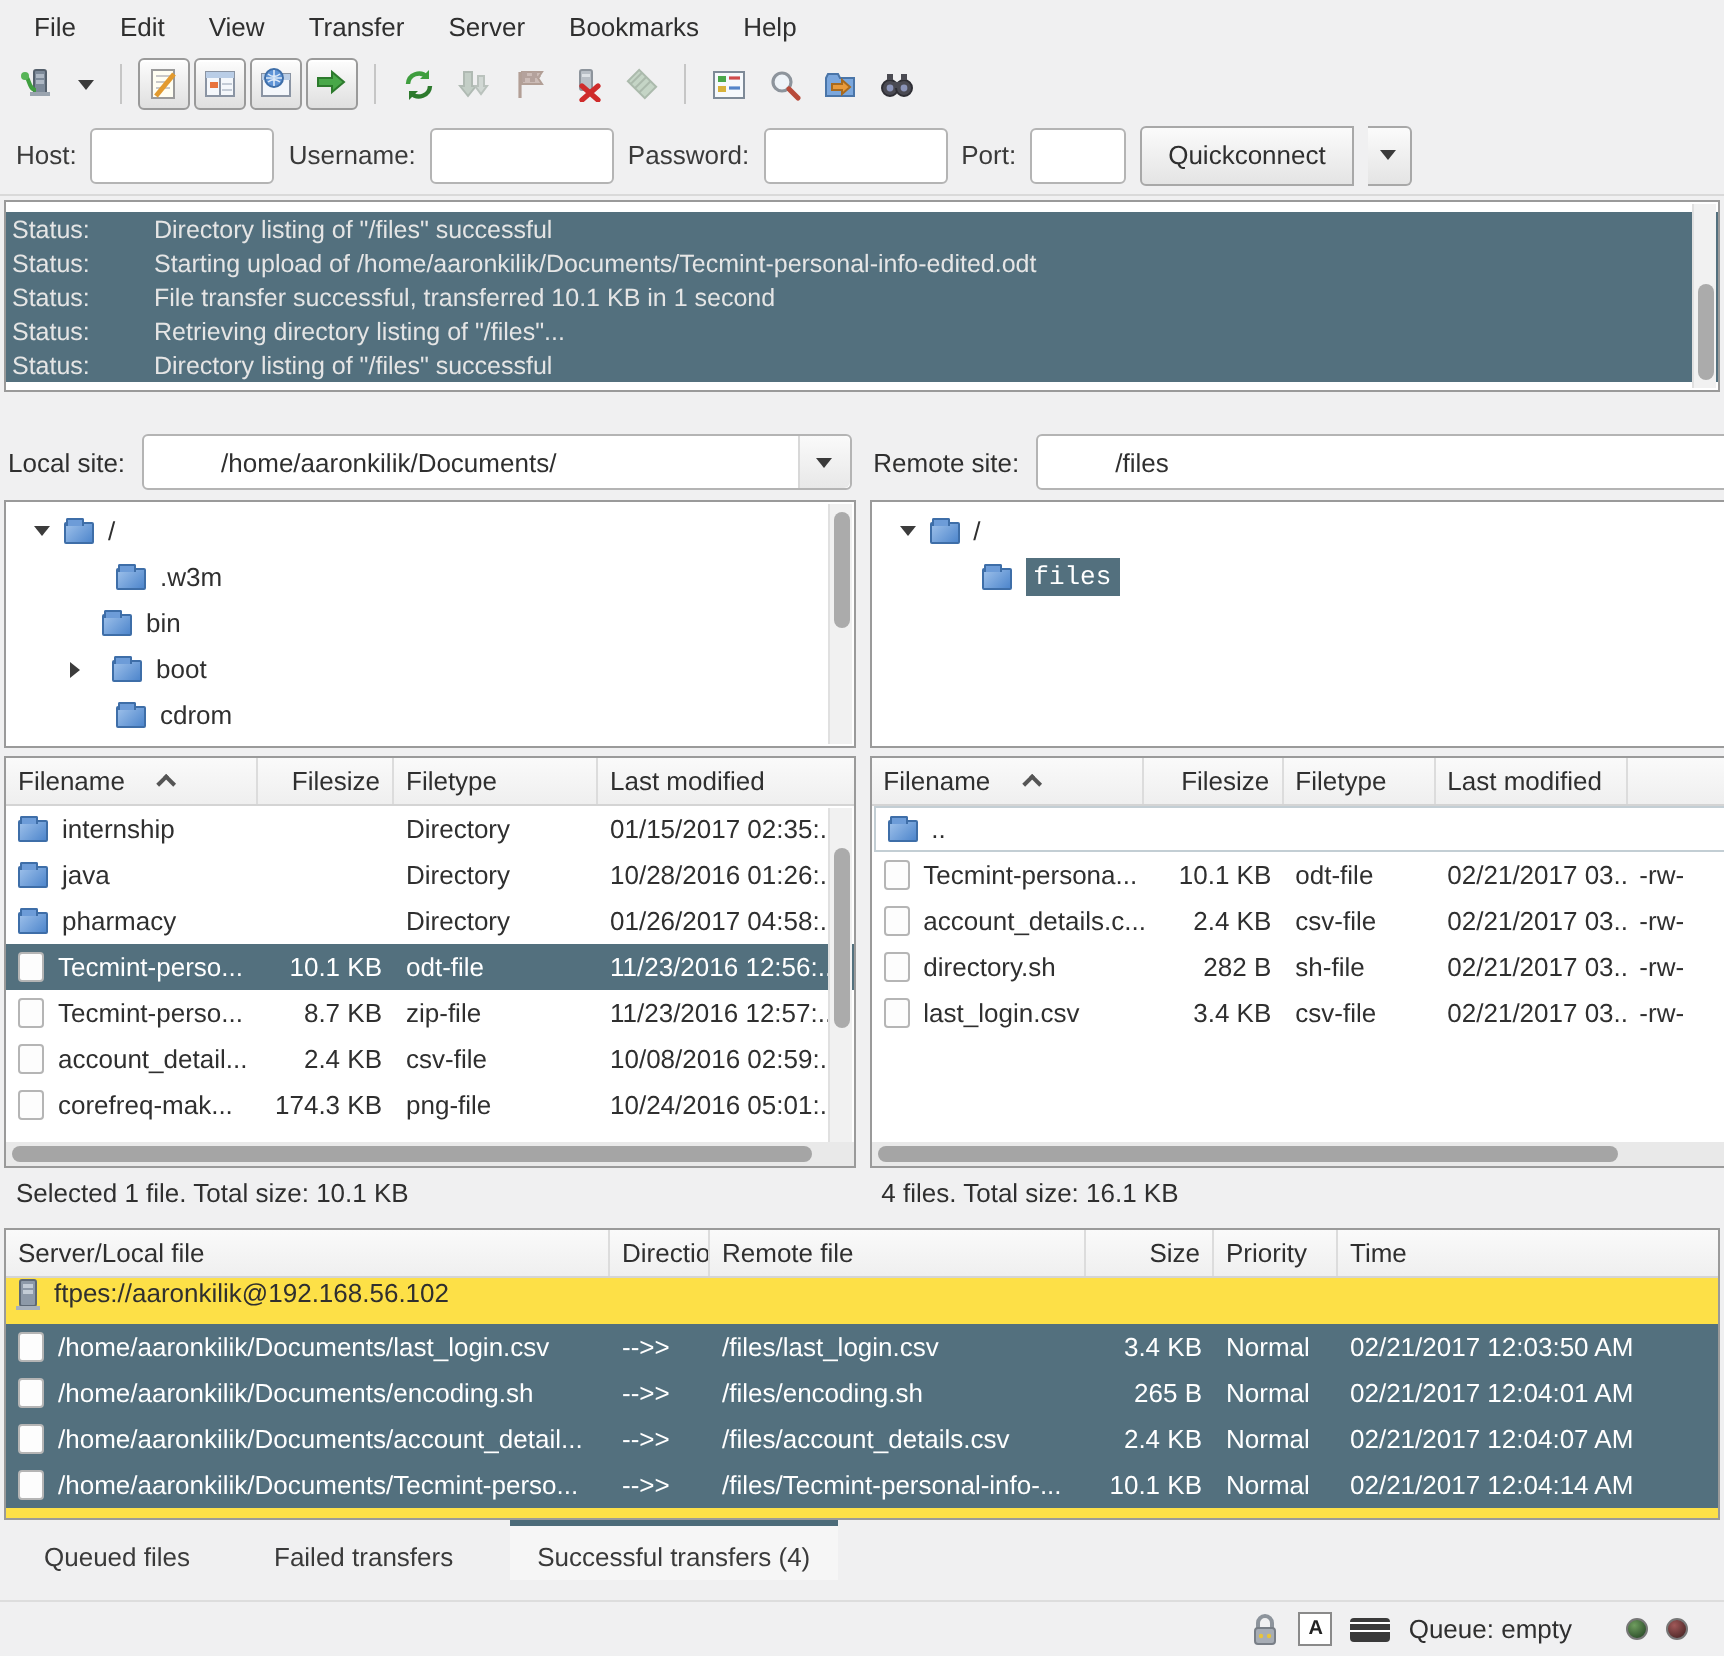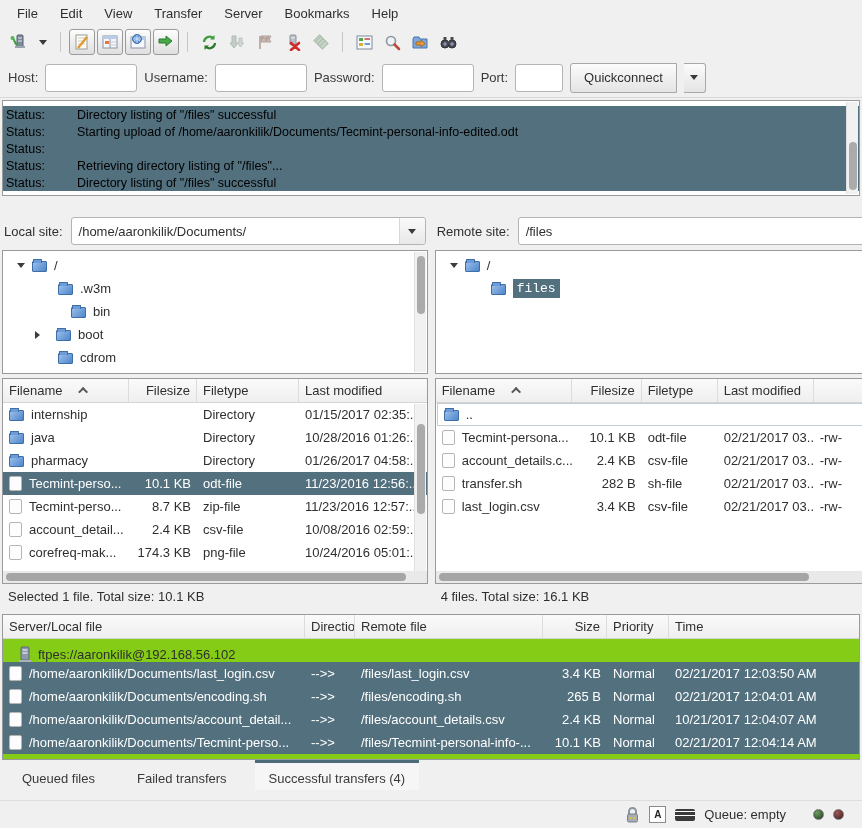--- a/index.html
+++ b/index.html
@@ -27,34 +27,34 @@
   .quickbar { height:40px; display:flex; align-items:center; padding:0 8px; gap:7px; border-bottom:1px solid #d9d9d9; }
   .qc-label { color:#3a3a3a; }
   .qc-input { height:28px; border:1px solid #b4b4b4; border-radius:3px; background:#fff; padding:0 5px; font:inherit; width:92px; }
   .qc-input.port { width:48px; }
   .qc-btn { height:30px; border:1px solid #a8a8a8; background:linear-gradient(#fbfbfb,#e4e4e4); border-radius:3px 0 0 3px; padding:0 13px; font:inherit; color:#2f2f2f; }
   .qc-btn-drop { height:30px; width:22px; border:1px solid #a8a8a8; border-left:none; background:linear-gradient(#fbfbfb,#e4e4e4); border-radius:0 3px 3px 0; display:flex; align-items:center; justify-content:center; }
 
   
   .logwrap { margin:2px 2px 0; height:96px; background:#fff; border:1px solid #9a9a9a; position:relative; overflow:hidden; }
   .log-clip { height:5px; background:#fff; }
-  .log-row { height:17px; display:flex; align-items:center; background:#53707e; color:#000000; font-size:12.5px; }
+  .log-row { height:17px; display:flex; align-items:center; background:#53707e; color:#e5e5e5; font-size:12.5px; }
   .log-type { flex:0 0 74px; padding-left:3px; }
   .log-msg { flex:1; white-space:nowrap; overflow:hidden; }
   .vscroll { position:absolute; top:1px; right:1px; bottom:1px; width:12px; background:#f1f1f1; border-left:1px solid #e0e0e0; }
   .vthumb { position:absolute; left:2px; width:8px; background:#ababab; border-radius:4px; }
 
   
   .panes { display:flex; padding:0 2px; gap:7px; margin-top:16px; height:396px; }
   .pane { display:flex; flex-direction:column; }
   .pane.local { width:430px; }
   .pane.remote { flex:1; }
   .pathbar { height:38px; display:flex; align-items:center; gap:8px; padding:0 2px; }
   .combo { flex:1; height:28px; border:1px solid #b4b4b4; border-radius:3px; background:#fff; display:flex; align-items:center; }
-  .combo-text { flex:1; padding:0 7px; white-space:nowrap; overflow:hidden; }
+  .combo-text { flex:1; padding:0 7px; white-space:nowrap; overflow:hidden;margin-left:32px; }
   .combo-btn { width:26px; height:100%; display:flex; align-items:center; justify-content:center; border-left:1px solid #d8d8d8; background:linear-gradient(#fafafa,#e8e8e8); border-radius:0 3px 3px 0; }
 
   .treebox { height:124px; background:#fff; border:1px solid #9a9a9a; position:relative; overflow:hidden; padding-top:3px; }
   .tree-row { height:23px; display:flex; align-items:center; gap:7px; }
   .exp-open { width:0; height:0; border-left:4px solid transparent; border-right:4px solid transparent; border-top:5px solid #3c3c3c; }
   .exp-closed { width:0; height:0; border-top:4px solid transparent; border-bottom:4px solid transparent; border-left:5px solid #3c3c3c; }
   .folder { position:relative; width:15px; height:11px; background:linear-gradient(135deg,#9dc0ea,#4e86cc); border:1px solid #3e6ea8; border-radius:1px; margin-top:2px; }
   .folder::before { content:""; position:absolute; top:-3px; left:0; width:7px; height:3px; background:#6d9cd8; border:1px solid #3e6ea8; border-bottom:none; border-radius:1px 1px 0 0; }
   .tree-label.selected { background:#53707e; color:#fff; padding:2px 4px; }
 
@@ -71,23 +71,23 @@
   
   .lc-name{flex:0 0 126px;} .lc-size{flex:0 0 68px;} .lc-type{flex:0 0 102px;} .lc-mod{flex:1;}
   
   .rc-name{flex:0 0 136px;} .rc-size{flex:0 0 70px;} .rc-type{flex:0 0 76px;} .rc-mod{flex:0 0 96px;} .rc-per{flex:1;}
   .parent-row { border:1px solid #c3ced4; margin:0 1px; }
   .hscroll { margin-top:auto; height:12px; background:#e9e9e9; flex:none; position:relative; }
   .hthumb { position:absolute; top:2px; left:3px; height:8px; background:#a5a5a5; border-radius:4px; }
   .pane-status { height:24px; display:flex; align-items:center; padding:0 6px; color:#2f2f2f; }
 
   
-  .queuebox { margin:6px 2px 0; height:146px; background:#84cc16; border:1px solid #9a9a9a; display:flex; flex-direction:column; overflow:hidden; }
+  .queuebox { margin:6px 2px 0; height:146px; background:#fde047; border:1px solid #9a9a9a; display:flex; flex-direction:column; overflow:hidden; }
   .tc-local{flex:0 0 302px;} .tc-dir{flex:0 0 50px;} .tc-remote{flex:0 0 188px;text-align:center;} .tc-size{flex:0 0 64px;} .tc-pri{flex:0 0 62px;} .tc-time{flex:1;}
-  .server-row { height:23px; display:flex; align-items:flex-end; gap:7px; padding-left:16px; flex:none; }
+  .server-row { height:23px; display:flex; align-items:flex-start; gap:7px; padding-left:5px; flex:none; }
   .transfer-row { height:23px; display:flex; align-items:center; flex:none; background:#53707e; color:#fff; }
 
   
   .tabbar { height:30px; display:flex; align-items:stretch; padding:0 8px; gap:14px; }
   .tab { padding:8px 14px 0; color:#3a3a3a; border-top:3px solid transparent; }
   .tab.active { border-top:3px solid #4c6b79; background:#f6f6f6; }
 
   
   .statusbar { margin-top:auto; height:28px; display:flex; align-items:center; justify-content:flex-end; gap:9px; padding:0 10px; border-top:1px solid #dddddd; }
   .dt-box { width:17px; height:17px; border:1px solid #8a8a8a; background:#fff; font-size:10px; font-weight:bold; display:flex; align-items:center; justify-content:center; color:#222; }
@@ -283,20 +283,21 @@
     <div class="log-row">
       <span class="log-type">Status:</span>
       <span class="log-msg">Directory listing of "/files" successful</span>
     </div>
     <div class="log-row">
       <span class="log-type">Status:</span>
       <span class="log-msg">Starting upload of /home/aaronkilik/Documents/Tecmint-personal-info-edited.odt</span>
     </div>
     <div class="log-row">
       <span class="log-type">Status:</span>
+      <span class="log-msg">File transfer successful, transferred 10.1 KB in 1 second</span>
     </div>
     <div class="log-row">
       <span class="log-type">Status:</span>
       <span class="log-msg">Retrieving directory listing of "/files"...</span>
     </div>
     <div class="log-row">
       <span class="log-type">Status:</span>
       <span class="log-msg">Directory listing of "/files" successful</span>
     </div>
     <div class="vscroll">
@@ -320,21 +321,21 @@
       <div class="treebox">
         <div class="tree-row" style="padding-left:14px;">
           <span class="exp-open"></span>
           <span class="folder"></span>
           <span class="tree-label">/</span>
         </div>
         <div class="tree-row" style="padding-left:55px;">
           <span class="folder"></span>
           <span class="tree-label">.w3m</span>
         </div>
-        <div class="tree-row" style="padding-left:68px;">
+        <div class="tree-row" style="padding-left:48px;">
           <span class="folder"></span>
           <span class="tree-label">bin</span>
         </div>
         <div class="tree-row" style="padding-left:32px;">
           <span class="exp-closed"></span>
           <span class="folder" style="margin-left:9px;"></span>
           <span class="tree-label">boot</span>
         </div>
         <div class="tree-row" style="padding-left:55px;">
           <span class="folder"></span>
@@ -499,21 +500,21 @@
               <span>account_details.c...</span>
             </div>
           <div class="cell rc-size num">2.4 KB</div>
           <div class="cell rc-type">csv-file</div>
           <div class="cell rc-mod">02/21/2017 03...</div>
           <div class="cell rc-per">-rw-</div>
         </div>
         <div class="file-row">
           <div class="cell rc-name">
               <span class="fileicon"></span>
-              <span>transfer.sh</span>
+              <span>directory.sh</span>
             </div>
           <div class="cell rc-size num">282 B</div>
           <div class="cell rc-type">sh-file</div>
           <div class="cell rc-mod">02/21/2017 03...</div>
           <div class="cell rc-per">-rw-</div>
         </div>
         <div class="file-row">
           <div class="cell rc-name">
               <span class="fileicon"></span>
               <span>last_login.csv</span>
@@ -587,21 +588,21 @@
     </div>
     <div class="transfer-row">
       <div class="cell tc-local">
           <span class="fileicon"></span>
           <span>/home/aaronkilik/Documents/account_detail...</span>
         </div>
       <div class="cell tc-dir">--&gt;&gt;</div>
       <div class="cell tc-remote">/files/account_details.csv</div>
       <div class="cell tc-size num">2.4 KB</div>
       <div class="cell tc-pri">Normal</div>
-      <div class="cell tc-time">10/21/2017 12:04:07 AM</div>
+      <div class="cell tc-time">02/21/2017 12:04:07 AM</div>
     </div>
     <div class="transfer-row">
       <div class="cell tc-local">
           <span class="fileicon"></span>
           <span>/home/aaronkilik/Documents/Tecmint-perso...</span>
         </div>
       <div class="cell tc-dir">--&gt;&gt;</div>
       <div class="cell tc-remote">/files/Tecmint-personal-info-...</div>
       <div class="cell tc-size num">10.1 KB</div>
       <div class="cell tc-pri">Normal</div>

